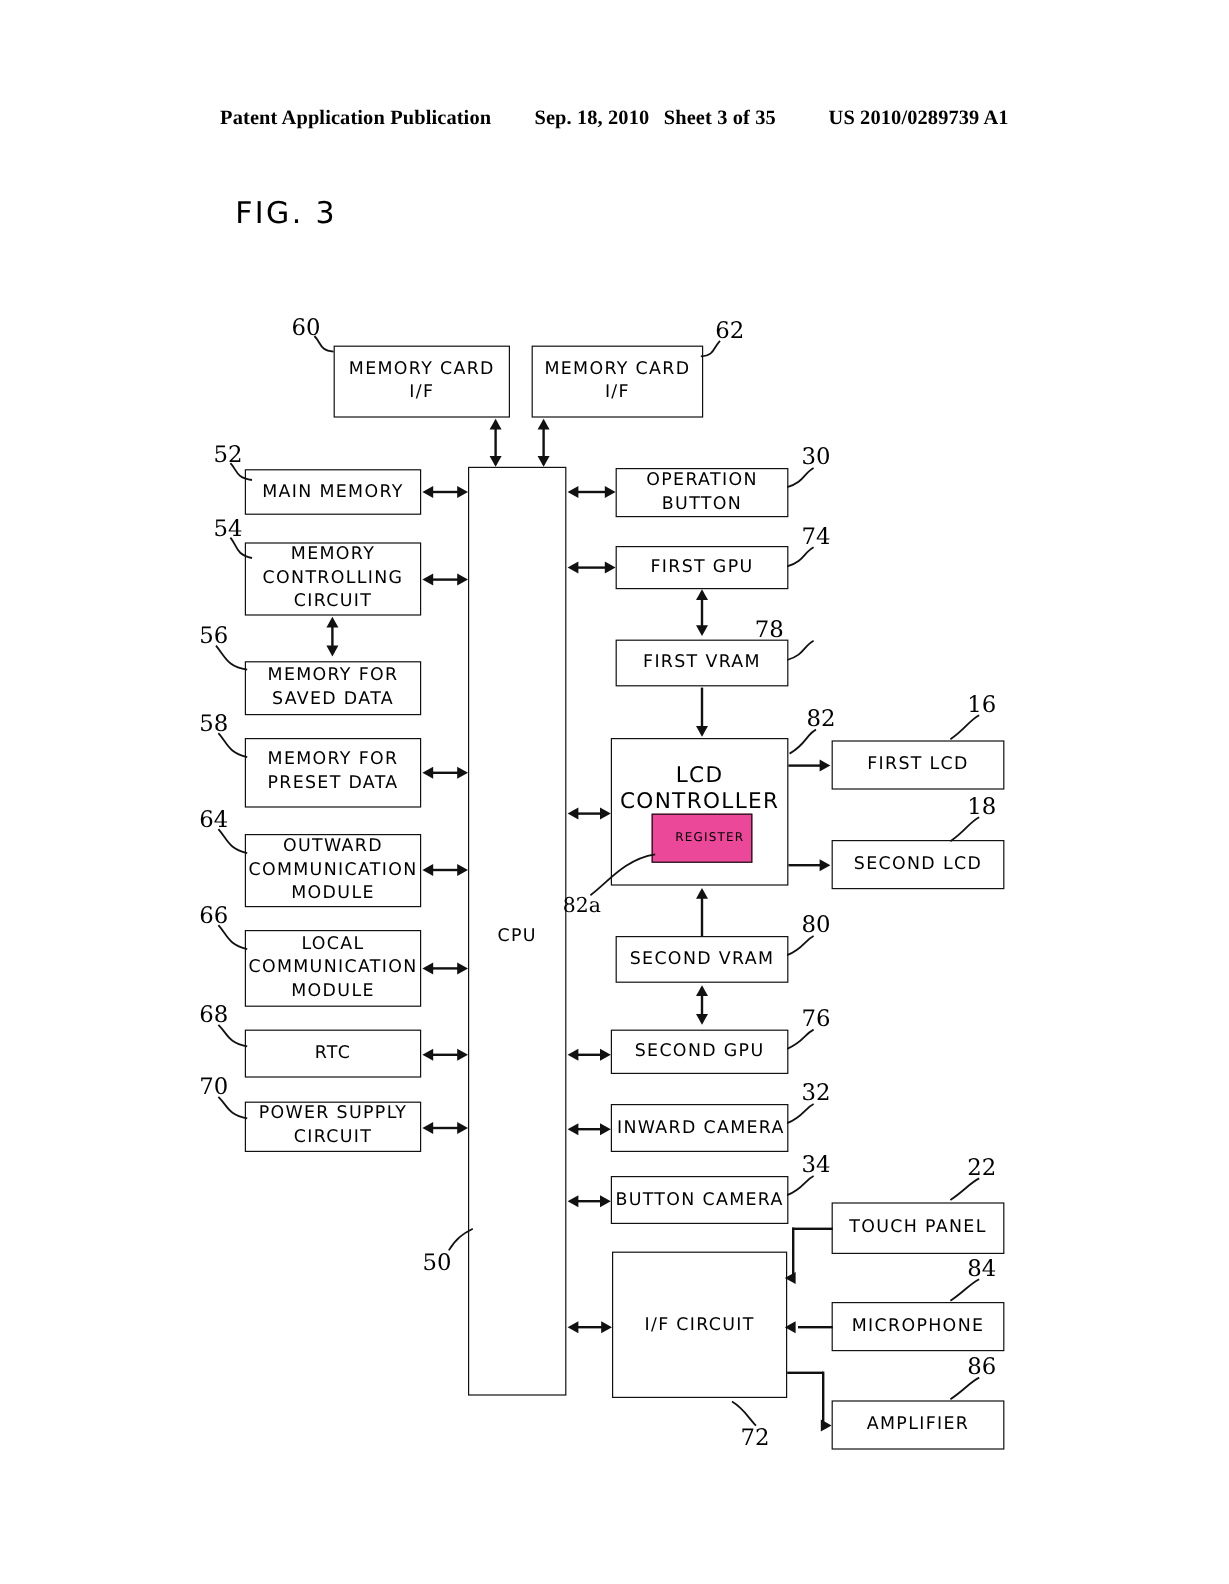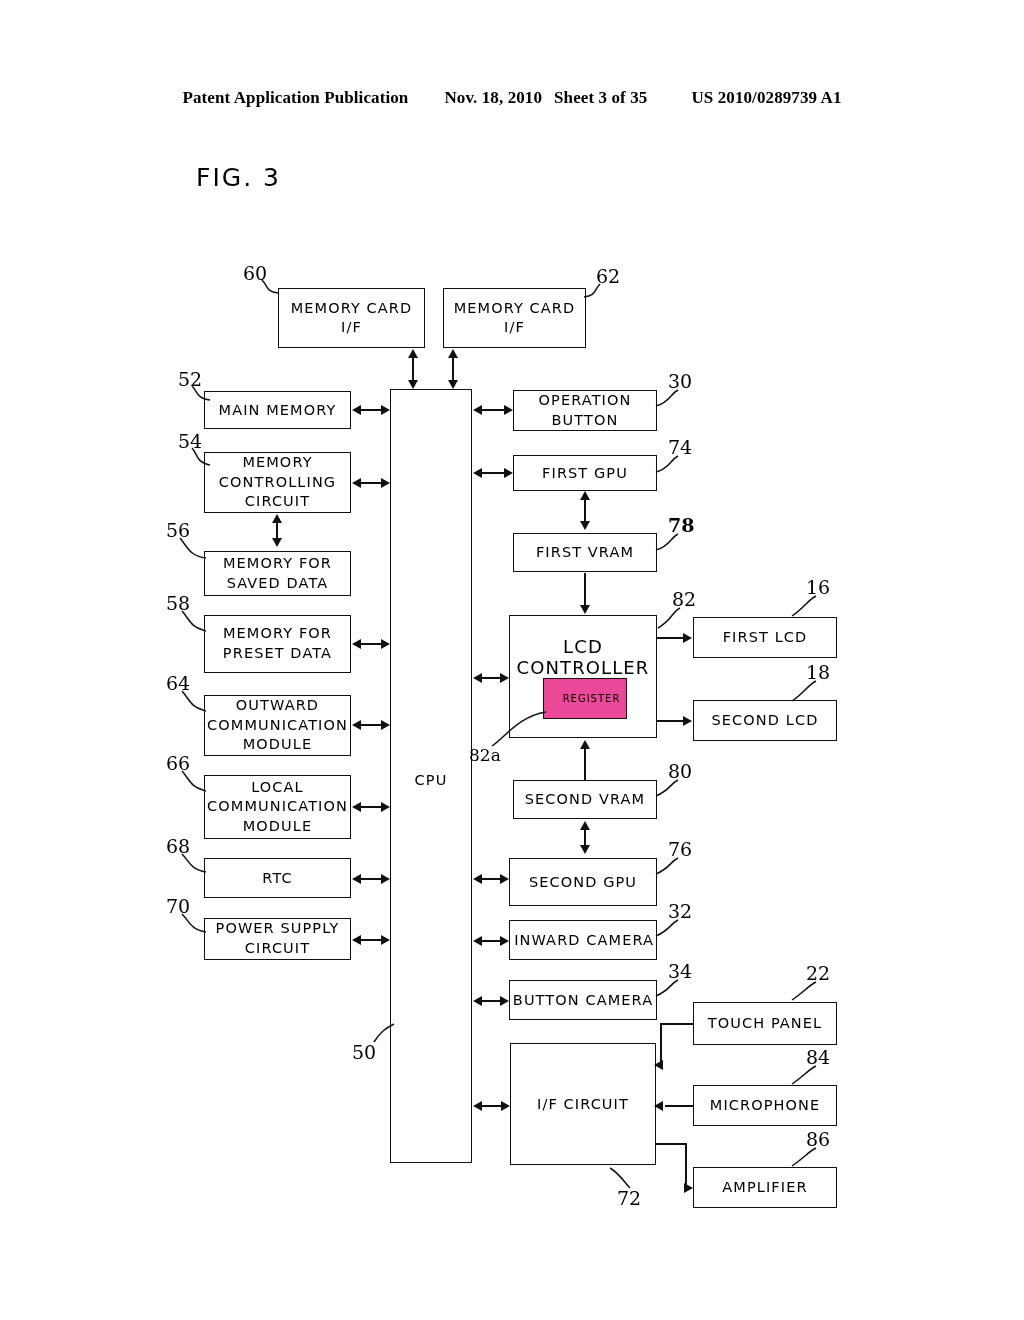--- a/index.html
+++ b/index.html
@@ -101,21 +101,21 @@
   .leader{position:absolute;overflow:visible;}
   .leader path{fill:none;stroke:#111;stroke-width:1.5;}
 </style>
 </head>
 <body>
 
 <div id="sheet">
 
   <div class="hdr">
     <span class="h-pub">Patent Application Publication</span>
-    <span class="h-date">Nov. 18, 2010</span>
+    <span class="h-date">Sep. 18, 2010</span>
     <span class="h-sheet">Sheet 3 of 35</span>
     <span class="h-doc">US 2010/0289739 A1</span>
   </div>
 
   <div class="figtitle">FIG. 3</div>
 
   <div class="box" style="left:278px;top:288px;width:147px;height:60px;">
     <span class="lbl">MEMORY CARD I/F</span>
   </div>
 
@@ -193,21 +193,21 @@
   </div>
 
   <div class="box" style="left:693px;top:700px;width:144px;height:41px;">
     <span class="lbl">SECOND LCD</span>
   </div>
 
   <div class="box" style="left:513px;top:780px;width:144px;height:39px;">
     <span class="lbl">SECOND VRAM</span>
   </div>
 
-  <div class="box" style="left:509px;top:858px;width:148px;height:48px;">
+  <div class="box" style="left:509px;top:858px;width:148px;height:37px;">
     <span class="lbl">SECOND GPU</span>
   </div>
 
   <div class="box" style="left:509px;top:920px;width:148px;height:40px;justify-content:flex-end;">
     <span class="lbl">INWARD CAMERA</span>
   </div>
 
   <div class="box" style="left:509px;top:980px;width:148px;height:40px;">
     <span class="lbl">BUTTON CAMERA</span>
   </div>
@@ -386,21 +386,21 @@
   <div class="ref" style="left:668px;top:370px;">30</div>
   <svg class="leader" style="left:648px;top:388px;width:32px;height:26px;">
     <path d="M30,2 C22,6 22,14 8,18"></path>
   </svg>
 
   <div class="ref" style="left:668px;top:436px;">74</div>
   <svg class="leader" style="left:648px;top:454px;width:32px;height:26px;">
     <path d="M30,2 C22,6 22,14 8,18"></path>
   </svg>
 
-  <div class="ref" style="left:668px;top:514px;font-weight:bold;">78</div>
+  <div class="ref" style="left:629px;top:514px;">78</div>
   <svg class="leader" style="left:648px;top:532px;width:32px;height:26px;">
     <path d="M30,2 C22,6 22,14 8,18"></path>
   </svg>
 
   <div class="ref" style="left:672px;top:588px;">82</div>
   <svg class="leader" style="left:650px;top:606px;width:32px;height:28px;">
     <path d="M30,2 C22,6 22,14 8,22"></path>
   </svg>
 
   <div class="ref small" style="left:469px;top:745px;">82a</div>

